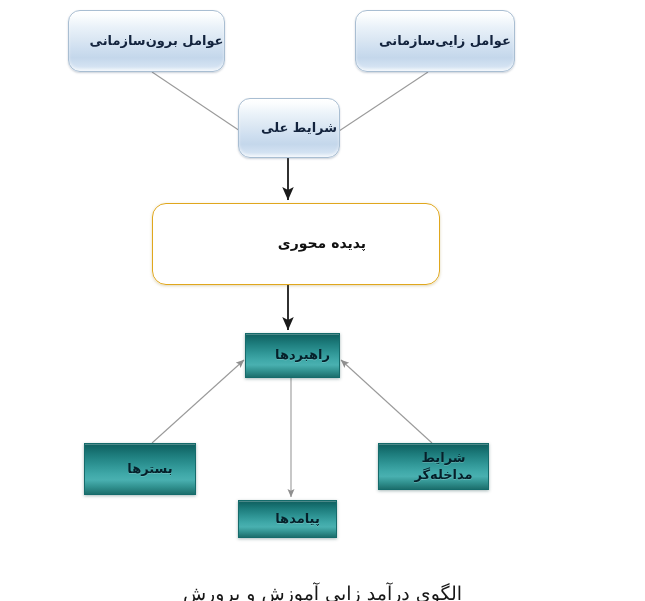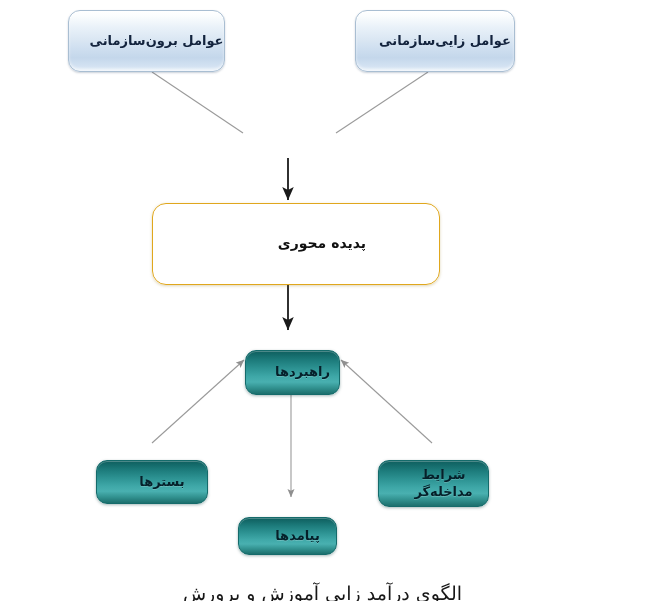--- a/index.html
+++ b/index.html
@@ -97,36 +97,35 @@
       0 1px 3px rgba(150,115,15,0.30);
   }
   .node-orange .node-label {
     color: #111111;
     font-size: 14px;
     margin-left: 32px;
   }
 
   
   .node-teal {
-    border-radius: 11px;
+    border-radius: 0;
     border: 1px solid #156b6b;
     background:
       linear-gradient(to bottom,
         #0f5f5f 0%,
         #146a6a 9%,
         #1d7c7c 22%,
         #2e9494 42%,
         #3fa8a8 60%,
         #49b0b0 72%,
         #31918f 86%,
         #1c6f6d 100%);
     box-shadow:
       inset 0 1px 0 rgba(255,255,255,0.25),
       0 1px 3px rgba(20,70,70,0.38);
-    margin-top: 17px;
   }
   .node-teal .node-label {
     color: #05202a;
     font-size: 13px;
     text-shadow: 0 1px 0 rgba(255,255,255,0.18);
   }
 
   
   #caption {
     position: absolute;
@@ -172,30 +171,33 @@
   </svg>
 
   <div class="node node-blue" id="node-external-factors" style="left:68px; top:10px; width:157px; height:62px;">
     <span class="node-label">عوامل برون‌سازمانی</span>
   </div>
 
   <div class="node node-blue" id="node-internal-factors" style="left:355px; top:10px; width:160px; height:62px;">
     <span class="node-label">عوامل زایی‌سازمانی</span>
   </div>
 
+  <div class="node node-blue" id="node-causal-conditions" style="left:238px; top:98px; width:102px; height:60px;">
+    <span class="node-label">شرایط علی</span>
+  </div>
 
   <div class="node node-orange" id="node-central-phenomenon" style="left:152px; top:203px; width:288px; height:82px;">
     <span class="node-label">پدیده محوری</span>
   </div>
 
   <div class="node node-teal" id="node-strategies" style="left:245px; top:333px; width:95px; height:45px;">
     <span class="node-label">راهبردها</span>
   </div>
 
-  <div class="node node-teal" id="node-contexts" style="left:96px; top:443px; width:112px; height:44px;">
+  <div class="node node-teal" id="node-contexts" style="left:84px; top:443px; width:112px; height:52px;">
     <span class="node-label">بسترها</span>
   </div>
 
   <div class="node node-teal" id="node-intervening-conditions" style="left:378px; top:443px; width:111px; height:47px;">
     <span class="node-label">شرایط مداخله‌گر</span>
   </div>
 
   <div class="node node-teal" id="node-consequences" style="left:238px; top:500px; width:99px; height:38px;">
     <span class="node-label">پیامدها</span>
   </div>

